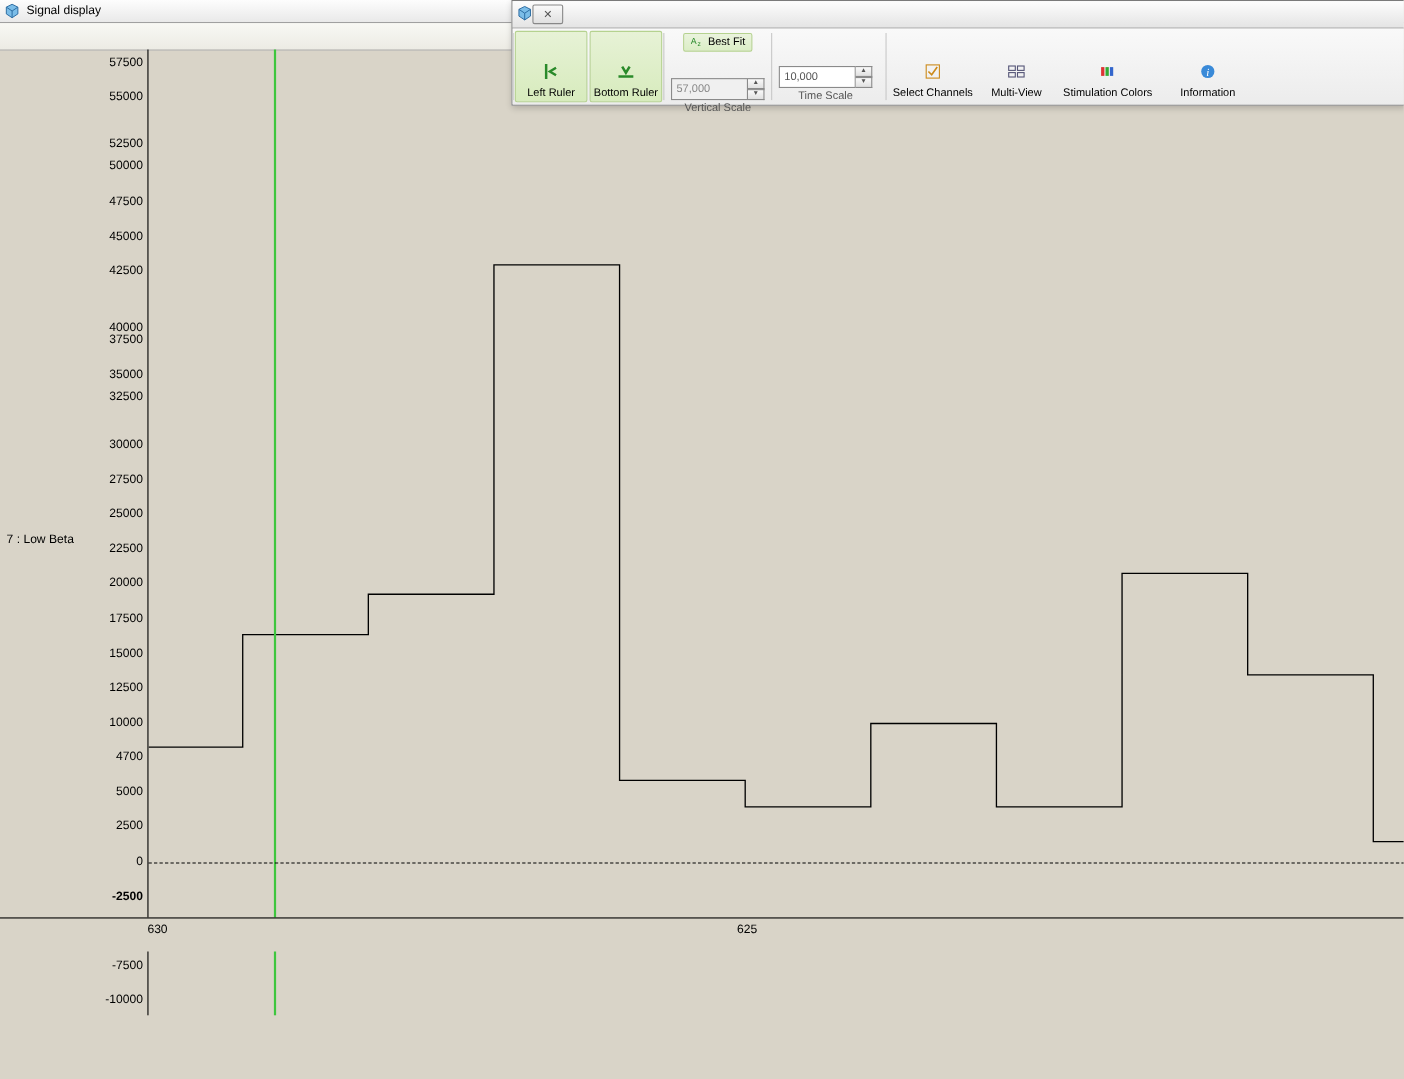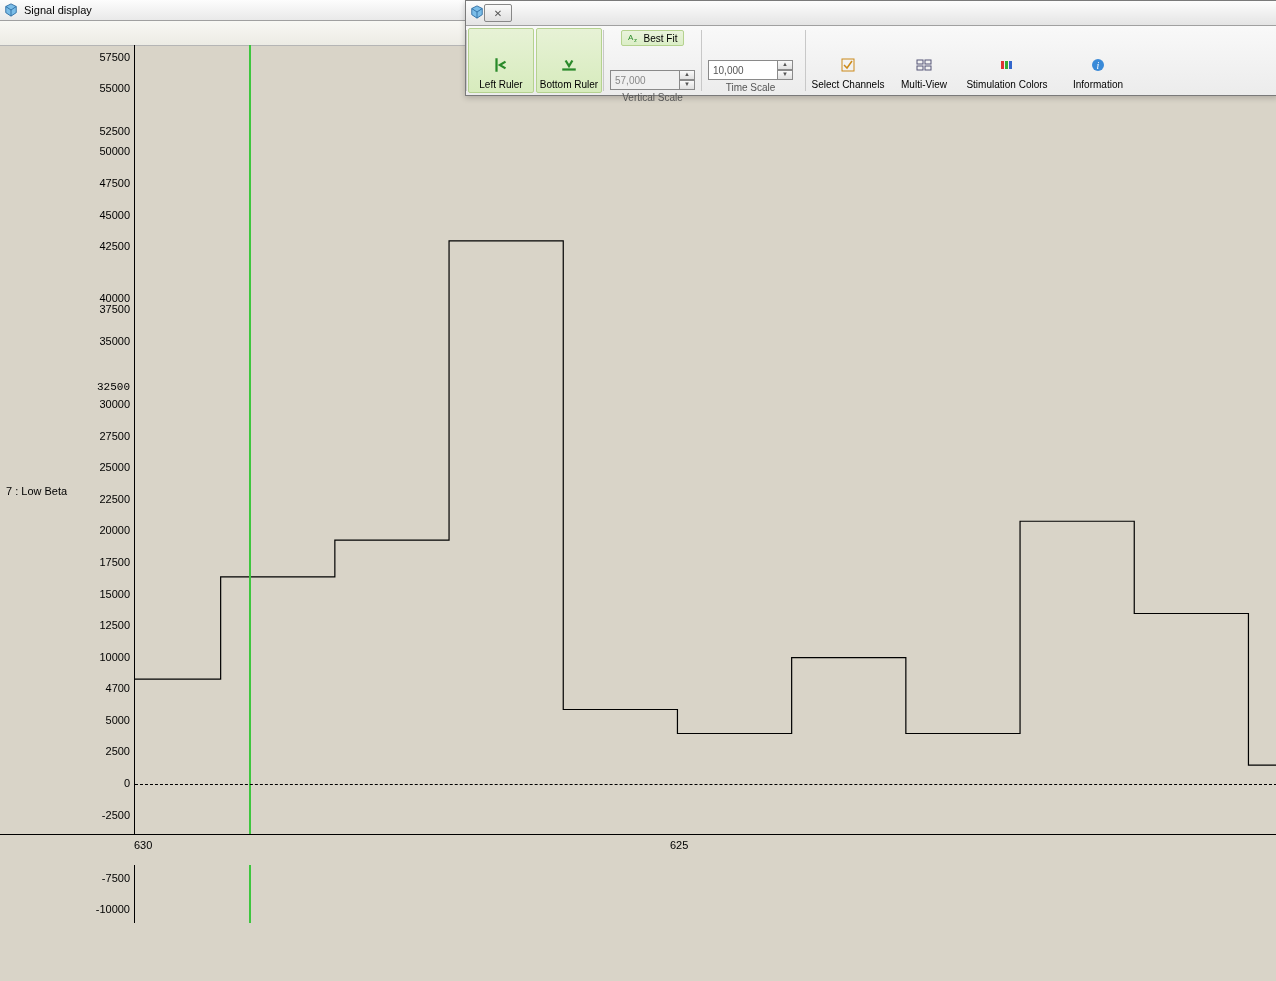--- a/index.html
+++ b/index.html
@@ -81,35 +81,35 @@
         <div class="tick" style="top: 5.63309px;">57500</div>
         <div class="tick" style="top: 37.2158px;">55000</div>
         <div class="tick" style="top: 80px;">52500</div>
         <div class="tick" style="top: 100.381px;">50000</div>
         <div class="tick" style="top: 131.964px;">47500</div>
         <div class="tick" style="top: 163.547px;">45000</div>
         <div class="tick" style="top: 195.129px;">42500</div>
         <div class="tick" style="top: 226.712px; margin-top: 20px;">40000</div>
         <div class="tick" style="top: 258.295px;">37500</div>
         <div class="tick" style="top: 289.878px;">35000</div>
-        <div class="tick" style="top: 336px; font-family: Liberation Mono, monospace;">32500</div>
+        <div class="tick" style="top: 310px;">32500</div>
         <div class="tick" style="top: 353.043px;">30000</div>
         <div class="tick" style="top: 384.626px;">27500</div>
         <div class="tick" style="top: 416.209px;">25000</div>
         <div class="tick" style="top: 447.791px;">22500</div>
         <div class="tick" style="top: 479.374px;">20000</div>
         <div class="tick" style="top: 510.957px;">17500</div>
         <div class="tick" style="top: 542.54px;">15000</div>
         <div class="tick" style="top: 574.122px;">12500</div>
         <div class="tick" style="top: 605.705px;">10000</div>
         <div class="tick" style="top: 637.288px;">4700</div>
         <div class="tick" style="top: 668.871px;">5000</div>
         <div class="tick" style="top: 700px;">2500</div>
         <div class="tick" style="top: 732.036px;">0</div>
-        <div class="tick" style="top: 763.619px;">-2500</div>
+        <div class="tick" style="top: 763.619px; font-weight: bold;">-2500</div>
         <div class="tick" style="top: 795.201px;">-5000</div>
         <div class="tick" style="top: 826.784px;">-7500</div>
         <div class="tick" style="top: 858.367px;">-10000</div>
       </div>
     <div class="plot">
       <div class="marker" id="marker" style="left: 114.2px;"></div>
       <div class="dash" id="baseline" style="top: 739.036px;"></div>
       <svg class="step" id="stepsvg" width="1142" height="878">
           <path id="steppath" d="M0 634.1812949640288 L85.64999999999999 634.1812949640288 L85.64999999999999 531.8532374100719 L199.85 531.8532374100719 L199.85 495.2172661870503 L314.05 495.2172661870503 L314.05 195.81294964028768 L428.25 195.81294964028768 L428.25 664.5007194244604 L542.4499999999999 664.5007194244604 L542.4499999999999 688.5035971223022 L656.65 688.5035971223022 L656.65 612.705035971223 L770.85 612.705035971223 L770.85 688.5035971223022 L885.0500000000001 688.5035971223022 L885.0500000000001 476.2676258992806 L999.25 476.2676258992806 L999.25 568.4892086330935 L1113.45 568.4892086330935 L1113.45 720.0863309352518 L1142 720.0863309352518 L1142 637.9712230215828 L1142 637.9712230215828"></path>
         </svg>

